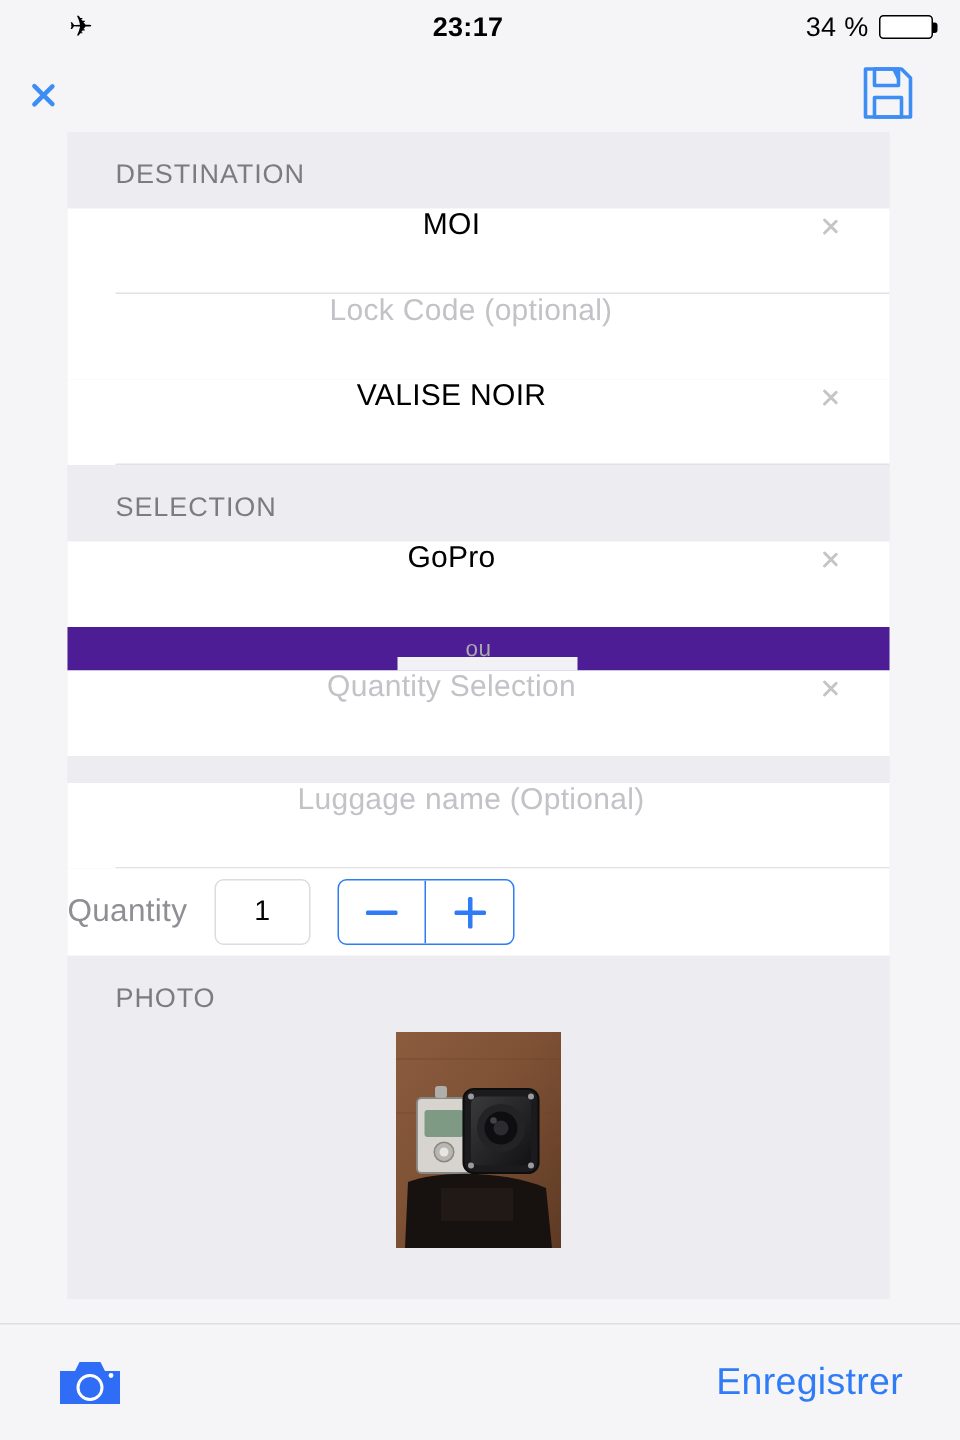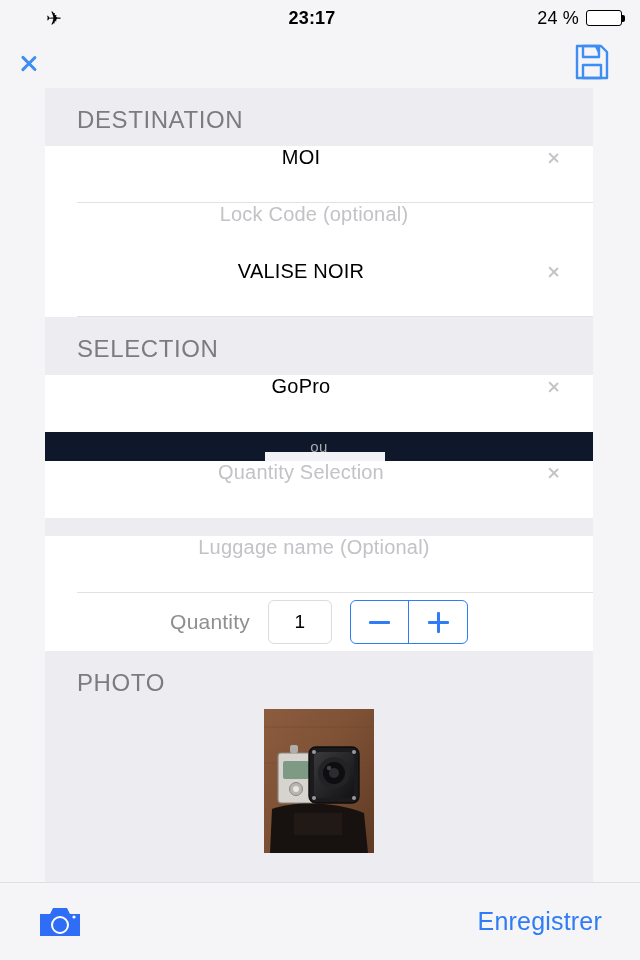--- a/index.html
+++ b/index.html
@@ -56,21 +56,21 @@
 
   
   .table {
     position:absolute; left:45px; top:88px; width:548px;
     background:#ececf1;
   }
   .section-header {
     background:#ececf1; padding:18px 32px 12px 32px;
   }
   .section-header span {
-    font-size:24px; color:#7c7c80; letter-spacing:0.6px;
+    font-size:18px; color:#7c7c80; letter-spacing:0.6px;
   }
   .cell {
     background:#ffffff; height:57px;
     display:flex; align-items:flex-start; position:relative;
     padding:0 20px;
   }
   .cell-title {
     flex:1; text-align:center; font-size:20px; color:#000;
     letter-spacing:0.2px; padding-right:10px;
   }
@@ -83,36 +83,36 @@
   }
   .disclosure::before, .disclosure::after {
     content:""; position:absolute; left:2px; width:13px; height:2px;
     background:#c5c5c9; border-radius:1px;
   }
   .disclosure::before { top:6px;  transform:rotate(45deg);  transform-origin:left center; }
   .disclosure::after  { top:16px; transform:rotate(-45deg); transform-origin:left center; }
 
   
   .ou-band {
-    background:#0f172a; height:29px; position:relative;
+    background:#4c1d95; height:29px; position:relative;
   }
   .ou-inner {
     position:absolute; left:0; right:0; top:0; height:29px;
     display:flex; align-items:center; justify-content:center;
   }
   .ou-inner span { font-size:15px; color:#a9a9ae; letter-spacing:0.3px; }
   .ou-strip {
     position:absolute; left:220px; width:120px; top:20px; height:9px; background:#f2f2f6;
   }
   .gap-band { background:#ececf1; height:18px; }
 
   
   .qty-row {
     background:#ffffff; height:58px; display:flex; align-items:center;
-    justify-content:center; gap:18px; position:relative;
+    gap:18px; position:relative;
   }
   .qty-label { font-size:21px; color:#8e8e93; letter-spacing:0.2px; }
   .qty-box {
     width:64px; height:44px; border:1px solid #dcdce0; border-radius:6px;
     background:#fff; display:flex; align-items:center; justify-content:center;
     font-size:19px; color:#000;
   }
   .stepper {
     width:118px; height:44px; border:1.5px solid #2f7cf6; border-radius:6px;
     display:flex; background:#fff; overflow:hidden;
@@ -159,21 +159,21 @@
 <body>
 
 <div class="screen">
 
   <div class="statusbar">
     <div class="sb-left">
       <span class="plane">✈</span>
     </div>
     <div class="sb-center">23:17</div>
     <div class="sb-right">
-      <span class="battery-pct">24 %</span>
+      <span class="battery-pct">34 %</span>
       <span class="battery">
         <span class="battery-fill" style="width:100%"></span>
       </span>
     </div>
   </div>
 
   <div class="navbar">
     <div class="back-chevron"></div>
     <div class="save-icon">
       <svg viewBox="0 0 36 38" width="36" height="38" fill="none" xmlns="http://www.w3.org/2000/svg">

